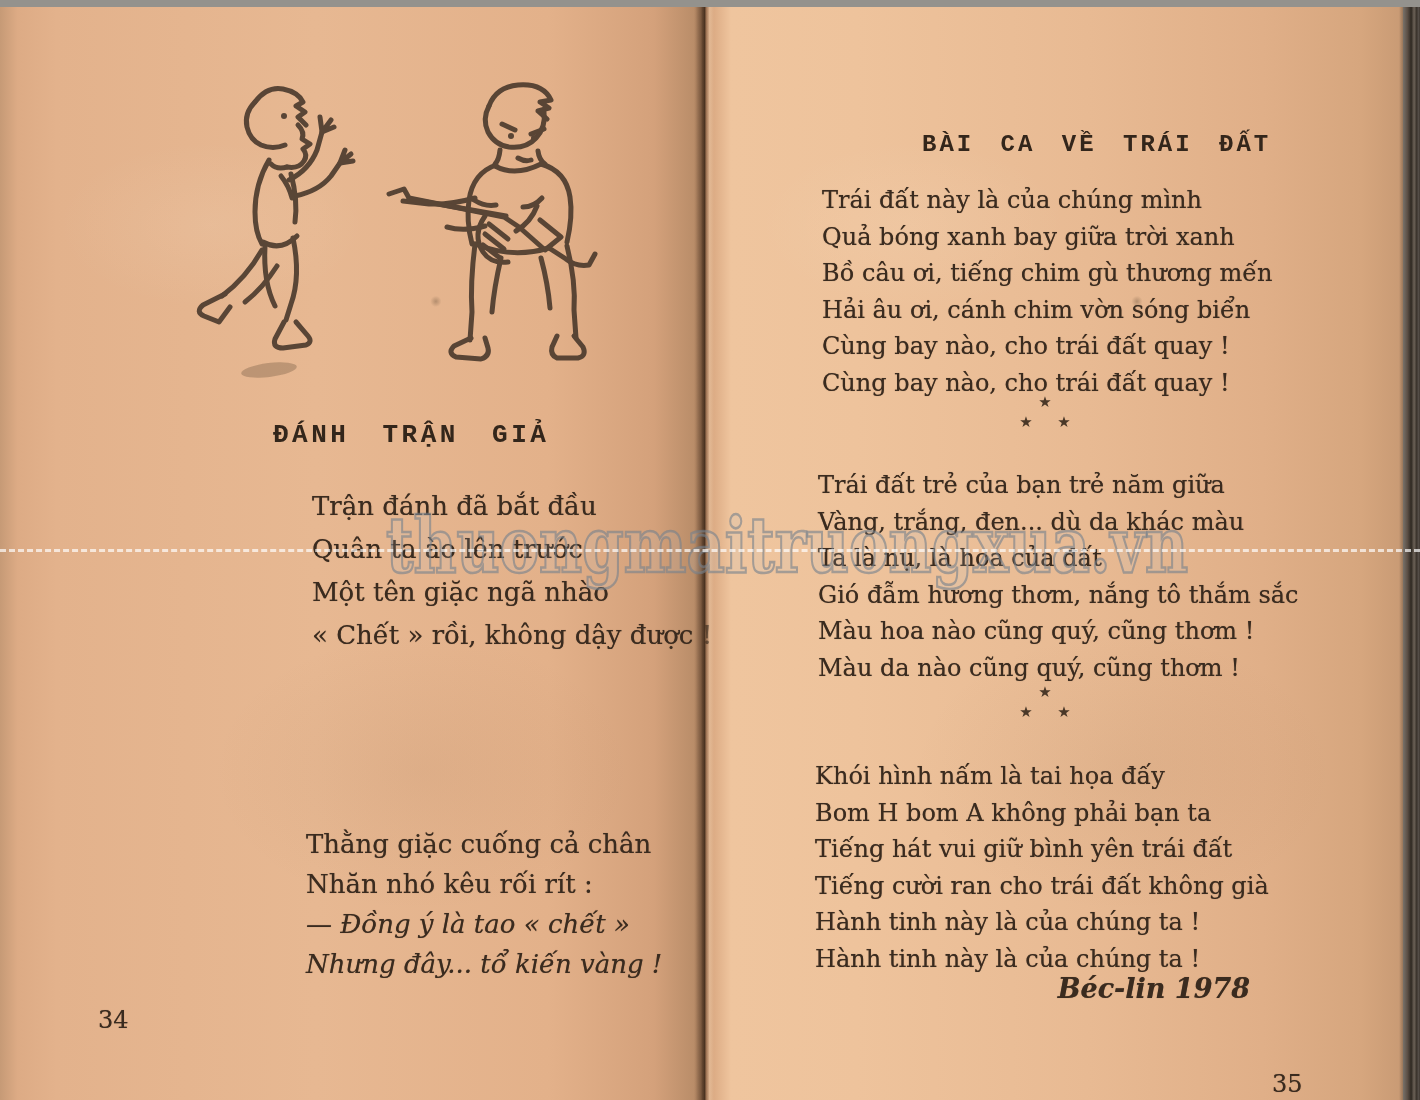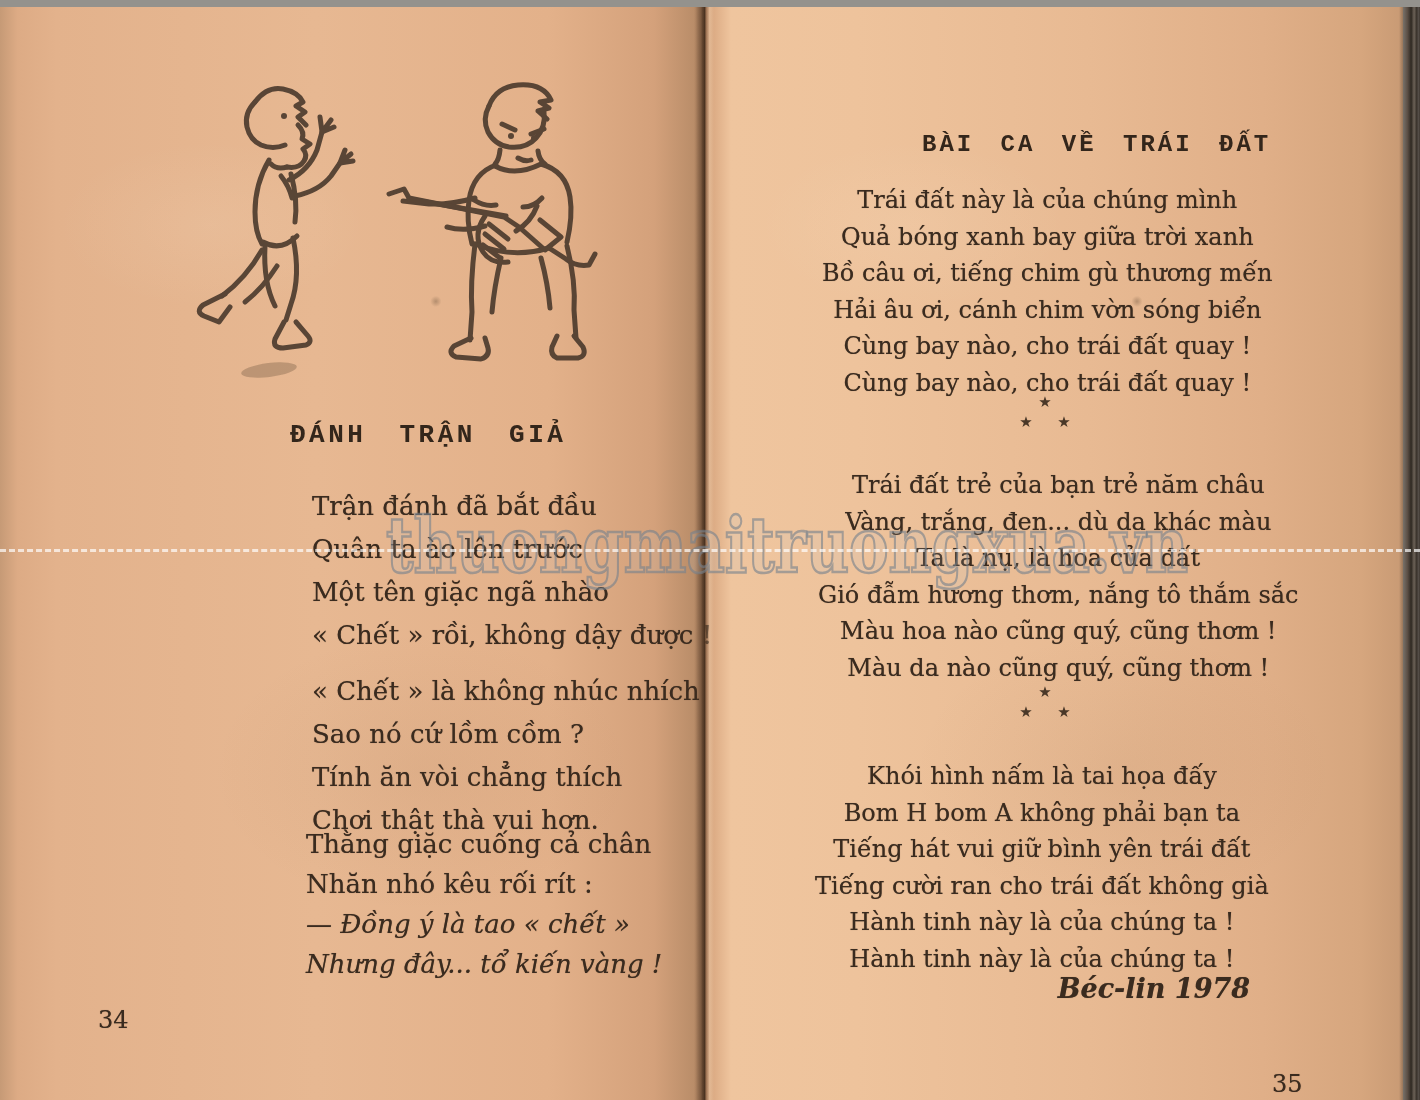--- a/index.html
+++ b/index.html
@@ -27,26 +27,26 @@
     border-top:3px dashed rgba(255,255,255,.85);opacity:.8;}
   .watermark{position:absolute;left:386px;top:508px;z-index:7;white-space:nowrap;
     font-family:"DejaVu Serif",serif;font-weight:bold;font-size:76px;line-height:1;
     transform:scaleX(.78);transform-origin:left top;
     color:rgba(190,198,206,.14);-webkit-text-stroke:2.6px rgba(116,128,140,.60);
     letter-spacing:0px;}
   
   .ink{color:#3a2b1f;text-shadow:0 0 .7px rgba(58,43,31,.65);}
   .poem-title{position:absolute;font-family:Liberation Mono, monospace;
     font-weight:bold;color:#33261b;z-index:2;}
-  .title-left{left:290px;top:420px;font-size:26px;letter-spacing:3.5px;word-spacing:14px;text-align:center;}
+  .title-left{left:273px;top:420px;font-size:26px;letter-spacing:3.5px;word-spacing:14px;text-align:center;}
   .title-right{left:922px;top:131px;font-size:24px;letter-spacing:3px;word-spacing:9px;}
   .stanza{position:absolute;z-index:2;}
   .stanza .line{white-space:nowrap;}
   .left-stanza{font-size:26px;line-height:43px;margin-left:44px;}
-  .right-stanza{font-size:24px;line-height:36.5px;text-align:center;}
+  .right-stanza{font-size:24px;line-height:36.5px;}
   .s-l1{left:268px;top:485px;}
   .s-l2{left:268px;top:670px;}
   .s-l3{left:262px;top:824px;line-height:40px;}
   .s-r1{left:822px;top:182px;}
   .s-r2{left:818px;top:467px;}
   .s-r3{left:815px;top:758px;}
   .italic{font-style:italic;}
   .star-sep{position:absolute;width:120px;text-align:center;color:#4a3828;z-index:2;
     font-family:"DejaVu Sans",sans-serif;font-size:15px;line-height:20px;}
   .sep-1{left:985px;top:392px;}
@@ -128,26 +128,20 @@
 
   <div class="poem-title title-left">ĐÁNH TRẬN GIẢ</div>
 
   <div class="stanza left-stanza s-l1 ink">
     <div class="line">Trận đánh đã bắt đầu</div>
     <div class="line">Quân ta ào lên trước</div>
     <div class="line">Một tên giặc ngã nhào</div>
     <div class="line">« Chết » rồi, không dậy được !</div>
   </div>
 
-  <div class="stanza left-stanza s-l2 ink">
-    <div class="line">« Chết » là không nhúc nhích</div>
-    <div class="line">Sao nó cứ lồm cồm ?</div>
-    <div class="line">Tính ăn vòi chẳng thích</div>
-    <div class="line">Chơi thật thà vui hơn.</div>
-  </div>
 
   <div class="stanza left-stanza s-l3 ink">
     <div class="line">Thằng giặc cuống cả chân</div>
     <div class="line">Nhăn nhó kêu rối rít :</div>
     <div class="line italic">— Đồng ý là tao « chết »</div>
     <div class="line italic">Nhưng đây... tổ kiến vàng !</div>
   </div>
 
   <div class="page-num pn-left ink">34</div>
 
@@ -161,21 +155,21 @@
     <div class="line">Cùng bay nào, cho trái đất quay !</div>
     <div class="line">Cùng bay nào, cho trái đất quay !</div>
   </div>
 
   <div class="star-sep sep-1">
     <span>★</span>
     <span class="star-bottom">★ ★</span>
   </div>
 
   <div class="stanza right-stanza s-r2 ink">
-    <div class="line">Trái đất trẻ của bạn trẻ năm châu</div>
+    <div class="line">Trái đất trẻ của bạn trẻ năm giữa</div>
     <div class="line">Vàng, trắng, đen... dù da khác màu</div>
     <div class="line">Ta là nụ, là hoa của đất</div>
     <div class="line">Gió đẫm hương thơm, nắng tô thắm sắc</div>
     <div class="line">Màu hoa nào cũng quý, cũng thơm !</div>
     <div class="line">Màu da nào cũng quý, cũng thơm !</div>
   </div>
 
   <div class="star-sep sep-2">
     <span>★</span>
     <span class="star-bottom">★ ★</span>

